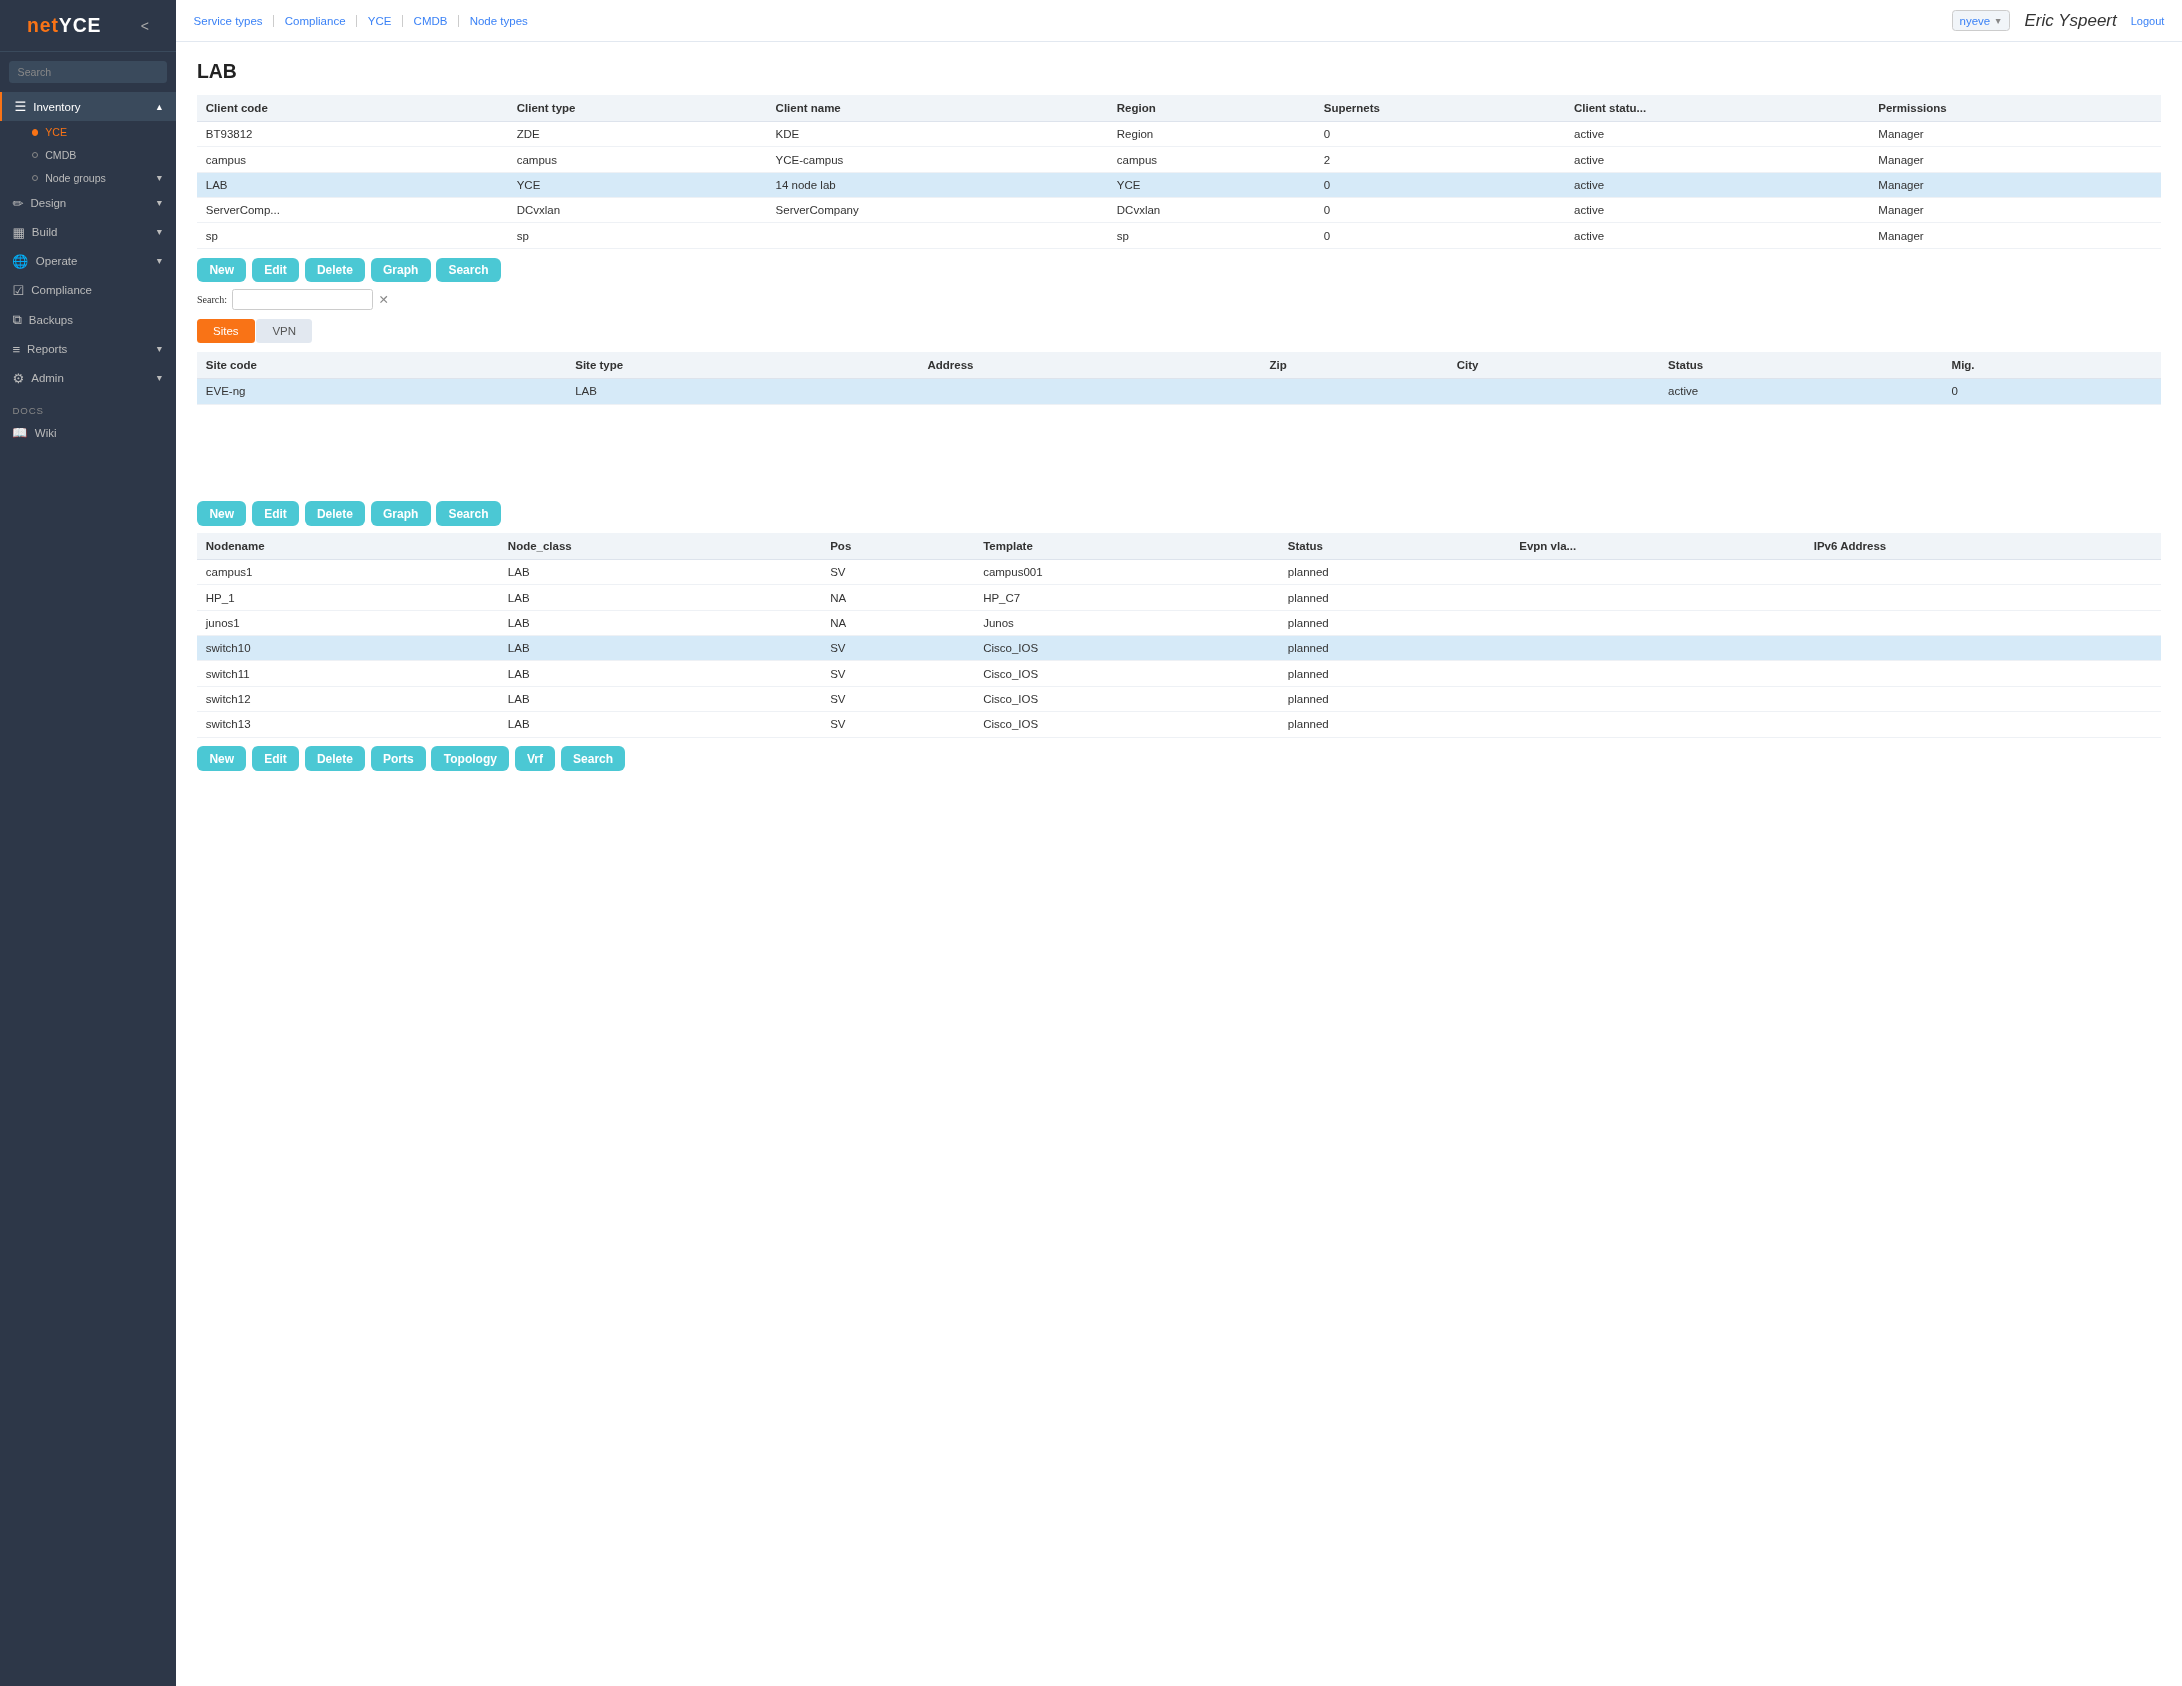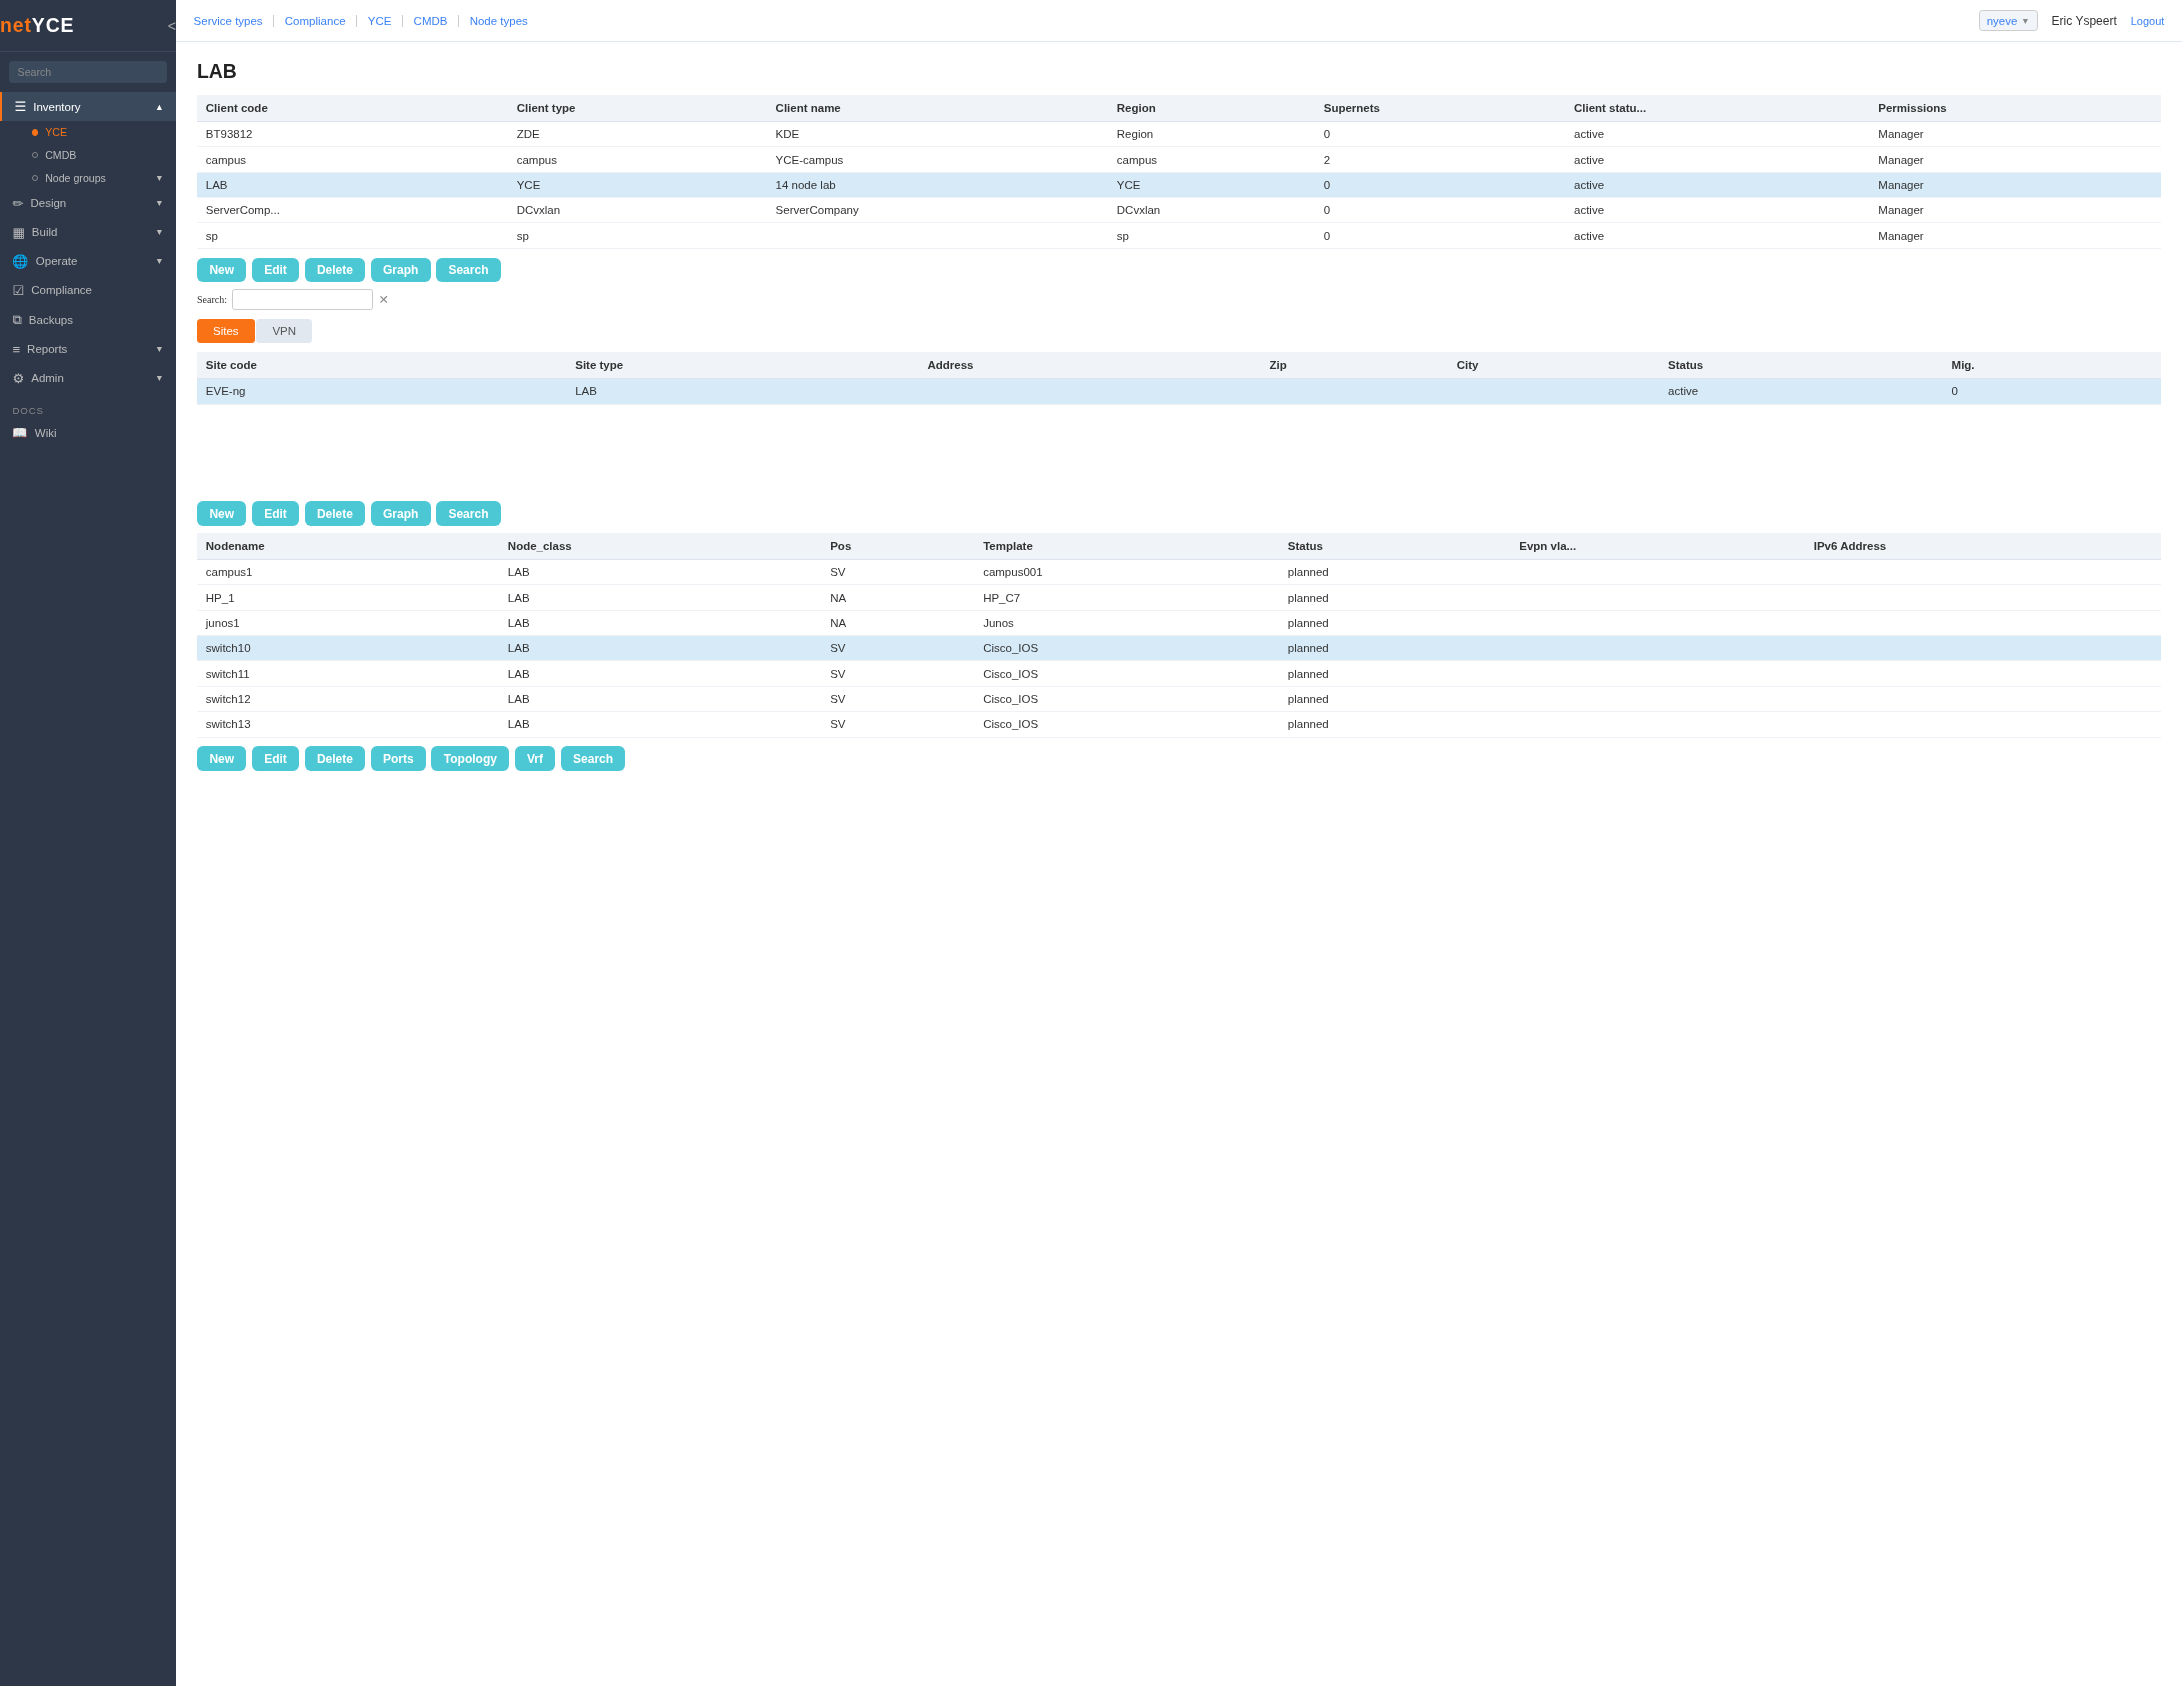--- a/index.html
+++ b/index.html
@@ -10,21 +10,21 @@
       width: 176px;
       min-width: 176px;
       background: #2d3748;
       color: #ccc;
       display: flex;
       flex-direction: column;
       height: 100vh;
       overflow-y: auto;
     }
     .sidebar-logo {
-      padding: 14px 0;
+      padding: 14px 27px;
       display: flex;
       align-items: center;
       justify-content: space-between;
       border-bottom: 0.9px solid #3a4a5c;
     }
     .logo-text {
       font-size: 19.4px;
       font-weight: bold;
       color: white;
       letter-spacing: 0.9px;
@@ -94,21 +94,21 @@
     }
     .topbar-nav a:first-child { padding-left: 0; }
     .topbar-nav a:last-child { border-right: none; }
     .topbar-right { display: flex; align-items: center; gap: 14px; margin-left: 36px; }
     .topbar-user-select {
       display: flex; align-items: center; gap: 3.5px;
       background: #f1f5f9; border: 0.9px solid #ccc; border-radius: 3.5px;
       padding: 3.5px 7px; cursor: pointer;
     }
     .topbar-user-select span { color: #3b82f6; font-size: 11.5px; }
-    .topbar-user-name { color: #333; font-size: 12px; }
+    .topbar-user-name { color: #333; font-size: 17px; font-style: italic; }
     .topbar-logout { color: #3b82f6; font-size: 11px; cursor: pointer; text-decoration: none; }
 
     
     .page-body {
       flex: 1;
       overflow-y: auto;
       padding: 17.6px 21px;
       background: white;
     }
     .page-title {

